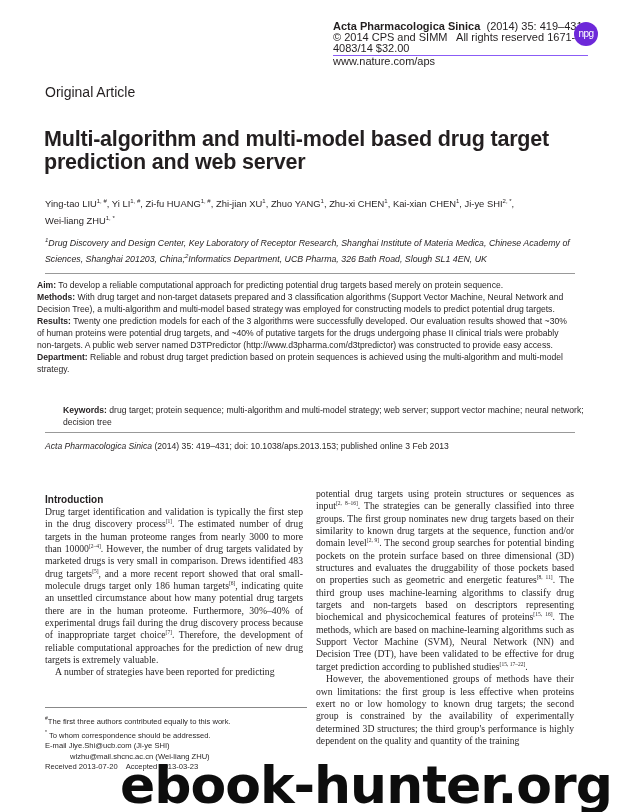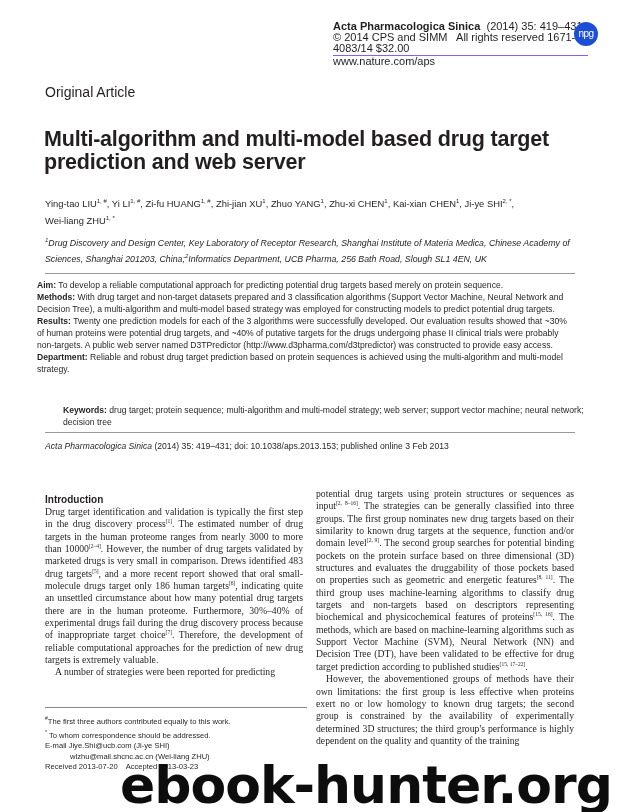--- a/index.html
+++ b/index.html
@@ -4,21 +4,21 @@
 <style>
   html, body { margin: 0; padding: 0; background: #ffffff; }
   body { width: 620px; height: 812px; position: relative; overflow: hidden; color: #231f20; }
   .sans { font-family: "Liberation Sans", "DejaVu Sans", sans-serif; }
   .serif { font-family: "Liberation Serif", "DejaVu Serif", serif; }
 
   
   .jhead { position: absolute; left: 333px; top: 21px; width: 255px; font-size: 11px; line-height: 11px; }
   .jhead .l1 b { font-weight: bold; }
   .jhead .rule { border-bottom: 1px solid #8b5cf6; padding-bottom: 1px; }
-  .npg { position: absolute; left: 574px; top: 22px; width: 24px; height: 24px; border-radius: 50%; background: #1d4ed8; color: #fff; font-size: 10px; line-height: 24px; text-align: center; letter-spacing: -0.5px; }
+  .npg { position: absolute; left: 574px; top: 22px; width: 24px; height: 24px; border-radius: 50%; background: #6d28d9; color: #fff; font-size: 10px; line-height: 24px; text-align: center; letter-spacing: -0.5px; }
 
   .section-label { position: absolute; left: 45px; top: 84px; font-size: 14px; }
   .title { position: absolute; left: 44px; top: 128px; width: 540px; font-size: 21.5px; font-weight: bold; line-height: 23px; letter-spacing: -0.2px; margin: 0; }
 
   .authors { position: absolute; left: 45px; top: 194px; width: 545px; font-size: 9.4px; line-height: 14px; }
   .authors sup { font-size: 6px; }
   .affil { position: absolute; left: 45px; top: 234px; width: 545px; font-size: 8.8px; line-height: 13px; font-style: italic; }
   .affil sup { font-size: 6px; font-style: italic; }
 
   .hr { position: absolute; left: 45px; width: 530px; border-top: 1px solid #999; }
@@ -62,21 +62,21 @@
   <div>www.nature.com/aps</div>
 </div>
 <div class="npg sans">npg</div>
 
 <div class="section-label sans">Original Article</div>
 <h1 class="title sans">Multi-algorithm and multi-model based drug target prediction and web server</h1>
 
 <div class="authors sans" id="authors"><span>Ying-tao LIU</span><sup>1, #</sup>, <span>Yi LI</span><sup>1, #</sup>, <span>Zi-fu HUANG</span><sup>1, #</sup>, <span>Zhi-jian XU</span><sup>1</sup>, <span>Zhuo YANG</span><sup>1</sup>, <span>Zhu-xi CHEN</span><sup>1</sup>, <span>Kai-xian CHEN</span><sup>1</sup>, <span>Ji-ye SHI</span><sup>2, *</sup>, <br><span>Wei-liang ZHU</span><sup>1, *</sup></div>
 
 <div class="affil sans">
-  <sup>1</sup><span>Drug Discovery and Design Center, Key Laboratory of Receptor Research, Shanghai Institute of Materia Medica, Chinese Academy of Sciences, Shanghai 201203, China;</span><sup>2</sup><span>Informatics Department, UCB Pharma, 256 Bath Road, Slough SL1 4EN, UK</span>
+  <sup>1</sup><span>Drug Discovery and Design Center, Key Laboratory of Receptor Research, Shanghai Institute of Materia Medica, Chinese Academy of Sciences, Shanghai 201203, China;</span><sup>2</sup><span>Informatics Department, UCB Pharma, 326 Bath Road, Slough SL1 4EN, UK</span>
 </div>
 
 <div class="hr" style="top:273px;"></div>
 
 <div class="abstract sans">
   <p><b>Aim:</b> <span>To develop a reliable computational approach for predicting potential drug targets based merely on protein sequence.</span></p>
   <p><b>Methods:</b> <span>With drug target and non-target datasets prepared and 3 classification algorithms (Support Vector Machine, Neural Network and Decision Tree), a multi-algorithm and multi-model based strategy was employed for constructing models to predict potential drug targets.</span></p>
   <p><b>Results:</b> <span>Twenty one prediction models for each of the 3 algorithms were successfully developed. Our evaluation results showed that ~30% of human proteins were potential drug targets, and ~40% of putative targets for the drugs undergoing phase II clinical trials were probably non-targets. A public web server named D3TPredictor (http://www.d3pharma.com/d3tpredictor) was constructed to provide easy access.</span></p>
   <p><b>Department:</b> <span>Reliable and robust drug target prediction based on protein sequences is achieved using the multi-algorithm and multi-model strategy.</span></p>
 </div>
@@ -87,21 +87,21 @@
 
 <div class="hr" style="top:432px;"></div>
 
 <div class="citation sans">
   <i>Acta Pharmacologica Sinica</i> <span>(2014) 35: 419–431; doi: 10.1038/aps.2013.153; published online 3 Feb 2013</span>
 </div>
 
 <div class="col col-left serif">
   <div class="intro-h sans">Introduction</div>
   <p id="left-p1">Drug target identification and validation is typically the first step in the drug discovery process<sup>[1]</sup>. The estimated number of drug targets in the human proteome ranges from nearly 3000 to more than 10000<sup>[2–4]</sup>. However, the number of drug targets validated by marketed drugs is very small in comparison. Drews identified 483 drug targets<sup>[5]</sup>, and a more recent report showed that oral small-molecule drugs target only 186 human targets<sup>[6]</sup>, indicating quite an unsettled circumstance about how many potential drug targets there are in the human proteome. Furthermore, 30%–40% of experimental drugs fail during the drug discovery process because of inappropriate target choice<sup>[7]</sup>. Therefore, the development of reliable computational approaches for the prediction of new drug targets is extremely valuable.</p>
-  <p class="indent">A number of strategies were been reported for predicting</p>
+  <p class="indent">A number of strategies have been reported for predicting</p>
 </div>
 
 <div class="col col-right serif">
   <p id="right-p1">potential drug targets using protein structures or sequences as input<sup>[2, 8–16]</sup>. The strategies can be generally classified into three groups. The first group nominates new drug targets based on their similarity to known drug targets at the sequence, function and/or domain level<sup>[2, 9]</sup>. The second group searches for potential binding pockets on the protein surface based on three dimensional (3D) structures and evaluates the druggability of those pockets based on properties such as geometric and energetic features<sup>[8, 11]</sup>. The third group uses machine-learning algorithms to classify drug targets and non-targets based on descriptors representing biochemical and physicochemical features of proteins<sup>[15, 16]</sup>. The methods, which are based on machine-learning algorithms such as Support Vector Machine (SVM), Neural Network (NN) and Decision Tree (DT), have been validated to be effective for drug target prediction according to published studies<sup>[15, 17–22]</sup>.</p>
   <p class="indent">However, the abovementioned groups of methods have their own limitations: the first group is less effective when proteins exert no or low homology to known drug targets; the second group is constrained by the availability of experimentally determined 3D structures; the third group's performance is highly dependent on the quality and quantity of the training</p>
 </div>
 
 <div class="fn-rule"></div>
 <div class="footnotes sans">
   <div><sup>#</sup><span>The first three authors contributed equally to this work.</span></div>

